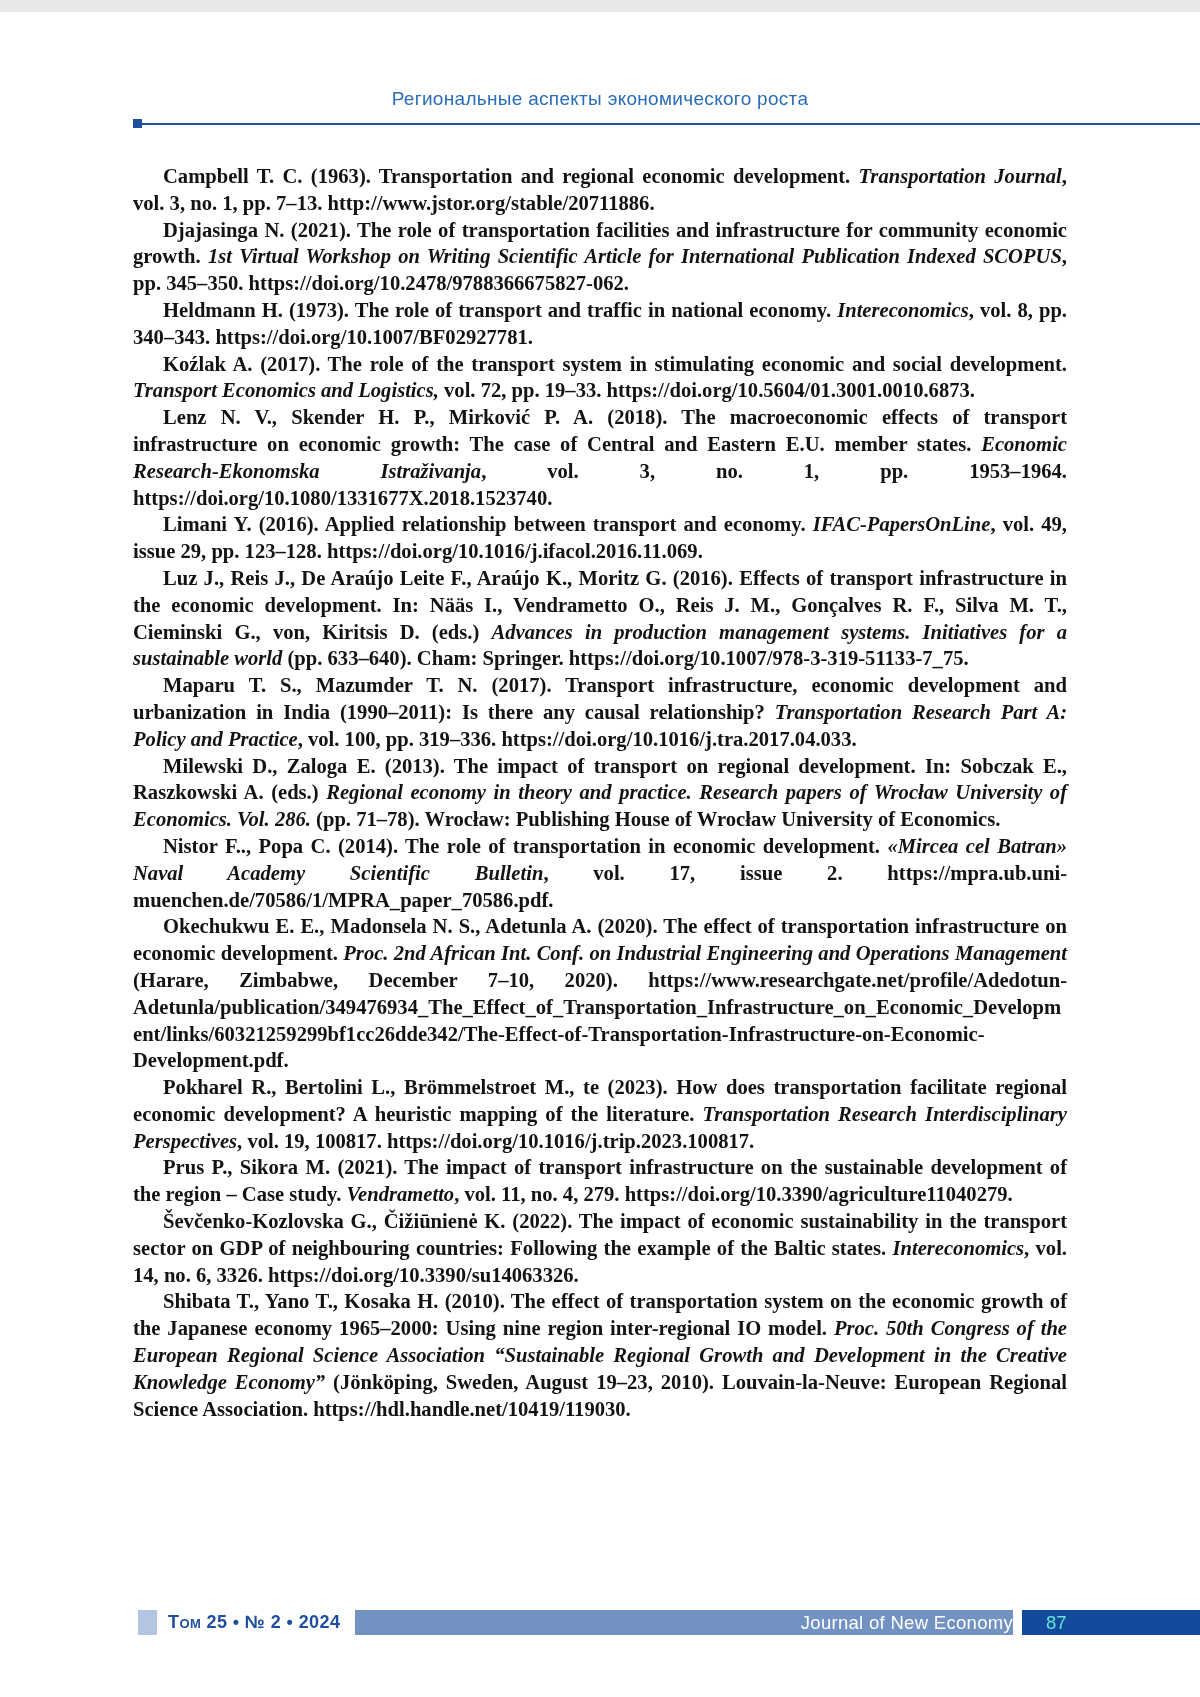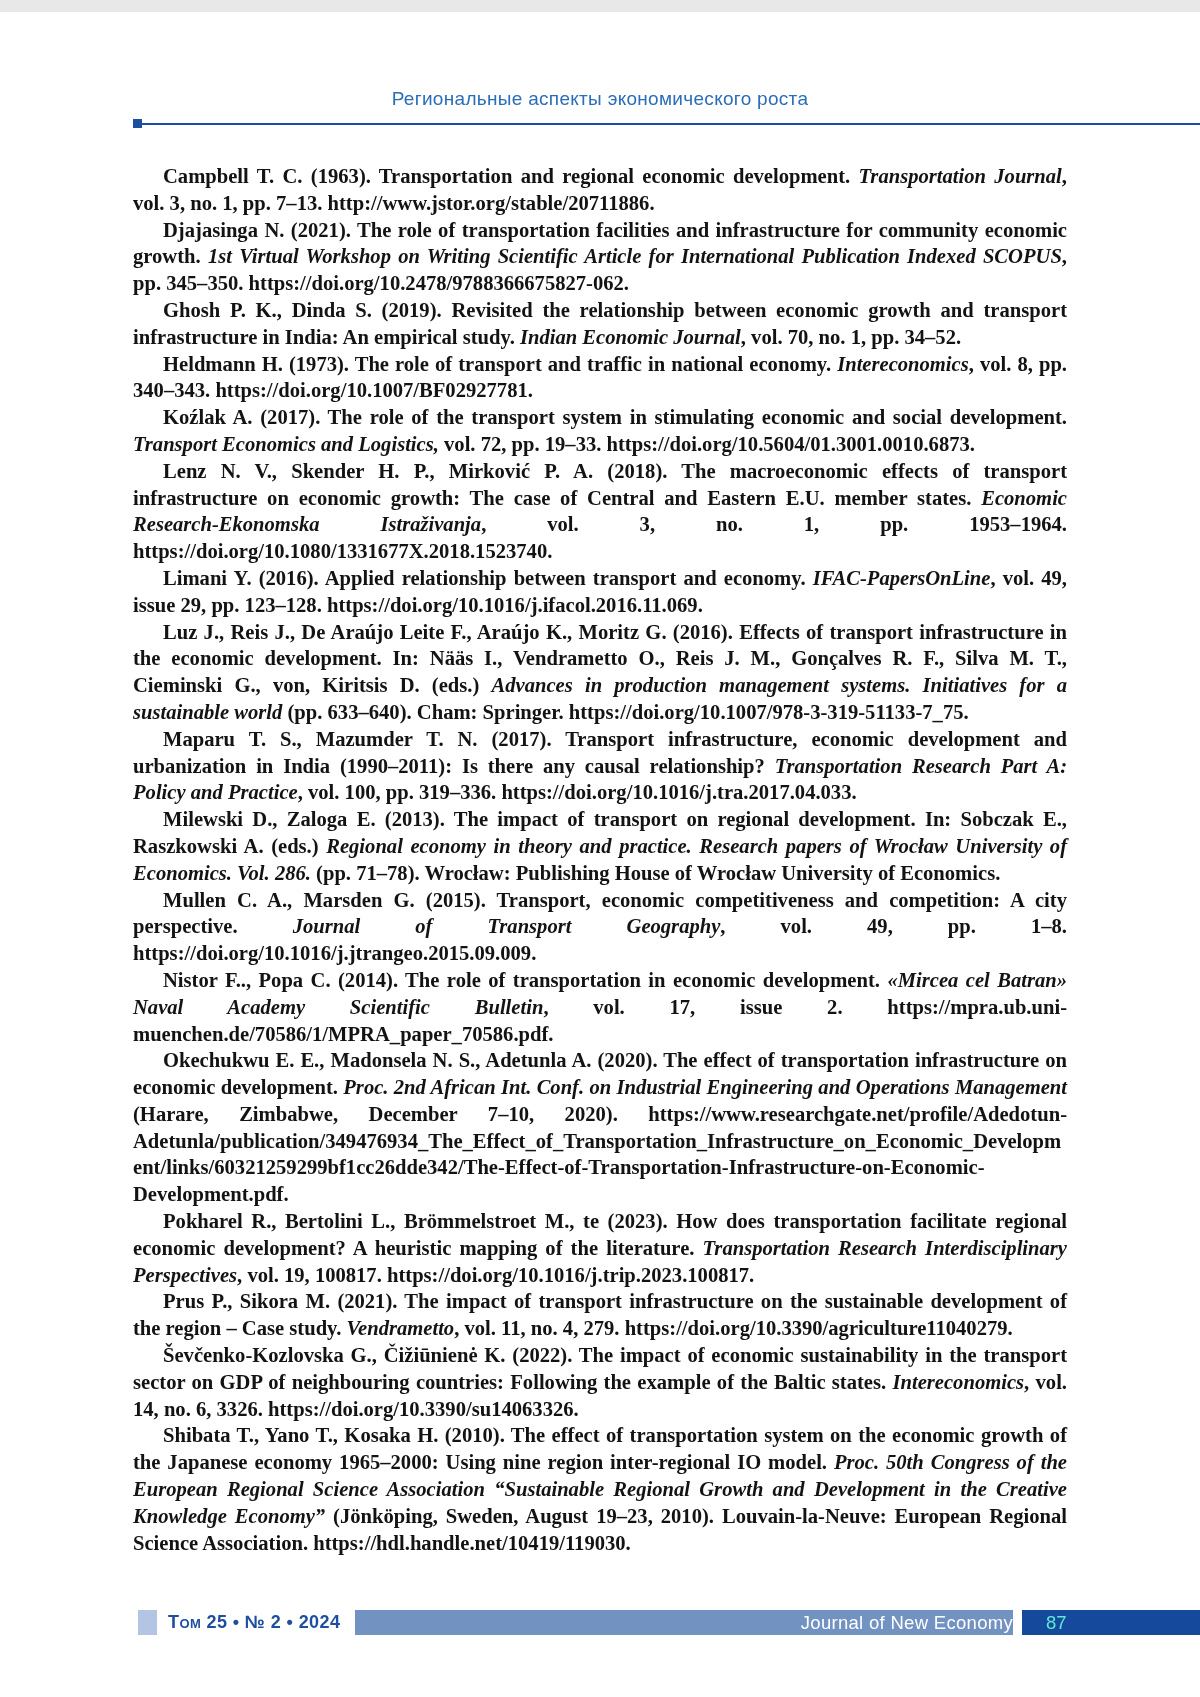--- a/index.html
+++ b/index.html
@@ -71,29 +71,27 @@
   <div class="running-head">Региональные аспекты экономического роста</div>
 
   <div class="head-rule">
     <span class="rule-square"></span>
     <span class="rule-line"></span>
   </div>
 
   <div class="refs">
       <p class="ref"><span>Campbell T. C. (1963). Transportation and regional economic development. </span><em>Transportation Journal</em><span>, vol. 3, no. 1, pp. 7–13. http://www.jstor.org/stable/20711886.</span></p>
       <p class="ref"><span>Djajasinga N. (2021). The role of transportation facilities and infrastructure for community economic growth. </span><em>1st Virtual Workshop on Writing Scientific Article for International Publication Indexed SCOPUS</em><span>, pp. 345–350. https://doi.org/10.2478/9788366675827-062.</span></p>
-      <p class="ref"><span>Ghosh P. K., Dinda S. (2019). Revisited the relationship between economic growth and transport infrastructure in India: An empirical study. </span><em>Indian Economic Journal</em><span>, vol. 70, no. 1, pp. 34–52.</span></p>
       <p class="ref"><span>Heldmann H. (1973). The role of transport and traffic in national economy. </span><em>Intereconomics</em><span>, vol. 8, pp. 340–343. https://doi.org/10.1007/BF02927781.</span></p>
       <p class="ref"><span>Koźlak A. (2017). The role of the transport system in stimulating economic and social development. </span><em>Transport Economics and Logistics,</em><span> vol. 72, pp. 19–33. https://doi.org/10.5604/01.3001.0010.6873.</span></p>
       <p class="ref"><span>Lenz N. V., Skender H. P., Mirković P. A. (2018). The macroeconomic effects of transport infrastructure on economic growth: The case of Central and Eastern E.U. member states. </span><em>Economic Research-Ekonomska Istraživanja</em><span>, vol. 3, no. 1, pp. 1953–1964. https://doi.org/10.1080/1331677X.2018.1523740.</span></p>
       <p class="ref"><span>Limani Y. (2016). Applied relationship between transport and economy. </span><em>IFAC-PapersOnLine</em><span>, vol. 49, issue 29, pp. 123–128. https://doi.org/10.1016/j.ifacol.2016.11.069.</span></p>
       <p class="ref"><span>Luz J., Reis J., De Araújo Leite F., Araújo K., Moritz G. (2016). Effects of transport infrastructure in the economic development. In: Nääs I., Vendrametto O., Reis J. M., Gonçalves R. F., Silva M. T., Cieminski G., von, Kiritsis D. (eds.) </span><em>Advances in production management systems. Initiatives for a sustainable world</em><span> (pp. 633–640). Cham: Springer. https://doi.org/10.1007/978-3-319-51133-7_75.</span></p>
       <p class="ref"><span>Maparu T. S., Mazumder T. N. (2017). Transport infrastructure, economic development and urbanization in India (1990–2011): Is there any causal relationship? </span><em>Transportation Research Part A: Policy and Practice</em><span>, vol. 100, pp. 319–336. https://doi.org/10.1016/j.tra.2017.04.033.</span></p>
       <p class="ref"><span>Milewski D., Zaloga E. (2013). The impact of transport on regional development.  In: Sobczak E., Raszkowski A. (eds.) </span><em>Regional economy in theory and practice. Research papers of Wrocław University of Economics. Vol. 286.</em><span> (pp. 71–78). Wrocław: Publishing House of Wrocław University of Economics.</span></p>
-      <p class="ref"><span>Mullen C. A., Marsden G. (2015). Transport, economic competitiveness and competition: A city perspective. </span><em>Journal of Transport Geography</em><span>, vol. 49, pp. 1–8. https://doi.org/10.1016/j.jtrangeo.2015.09.009.</span></p>
       <p class="ref"><span>Nistor F.., Popa C. (2014). The role of transportation in economic development. </span><em>«Mircea cel Batran» Naval Academy Scientific Bulletin</em><span>, vol. 17, issue 2. https://mpra.ub.uni-muenchen.de/70586/1/MPRA_paper_70586.pdf.</span></p>
       <p class="ref"><span>Okechukwu E. E., Madonsela N. S., Adetunla A. (2020). The effect of transportation infrastructure on economic development. </span><em>Proc. 2nd African Int. Conf. on Industrial Engineering and Operations Management</em><span> (Harare, Zimbabwe, December 7–10, 2020). https://www.researchgate.net/profile/Adedotun-Adetunla/publication/349476934_The_Effect_of_Transportation_Infrastructure_on_Economic_Development/links/60321259299bf1cc26dde342/The-Effect-of-Transportation-Infrastructure-on-Economic-Development.pdf.</span></p>
       <p class="ref"><span>Pokharel R., Bertolini L., Brömmelstroet M., te (2023). How does transportation facilitate regional economic development? A heuristic mapping of the literature. </span><em>Transportation Research Interdisciplinary Perspectives</em><span>, vol. 19, 100817. https://doi.org/10.1016/j.trip.2023.100817.</span></p>
       <p class="ref"><span>Prus P., Sikora M. (2021). The impact of transport infrastructure on the sustainable development of the region – Case study. </span><em>Vendrametto</em><span>, vol. 11, no. 4, 279. https://doi.org/10.3390/agriculture11040279.</span></p>
       <p class="ref"><span>Ševčenko-Kozlovska G., Čižiūnienė K. (2022). The impact of economic sustainability in the transport sector on GDP of neighbouring countries: Following the example of the Baltic states. </span><em>Intereconomics</em><span>, vol. 14, no. 6, 3326. https://doi.org/10.3390/su14063326.</span></p>
       <p class="ref"><span>Shibata T., Yano T., Kosaka H. (2010). The effect of transportation system on the economic growth of the Japanese economy 1965–2000: Using nine region inter-regional IO model. </span><em>Proc. 50th Congress of the European Regional Science Association “Sustainable Regional Growth and Development in the Creative Knowledge Economy”</em><span> (Jönköping, Sweden, August 19–23, 2010). Louvain-la-Neuve: European Regional Science Association. https://hdl.handle.net/10419/119030.</span></p>
     </div>
 
   <div class="footer">
     <span class="footer-square"></span>

